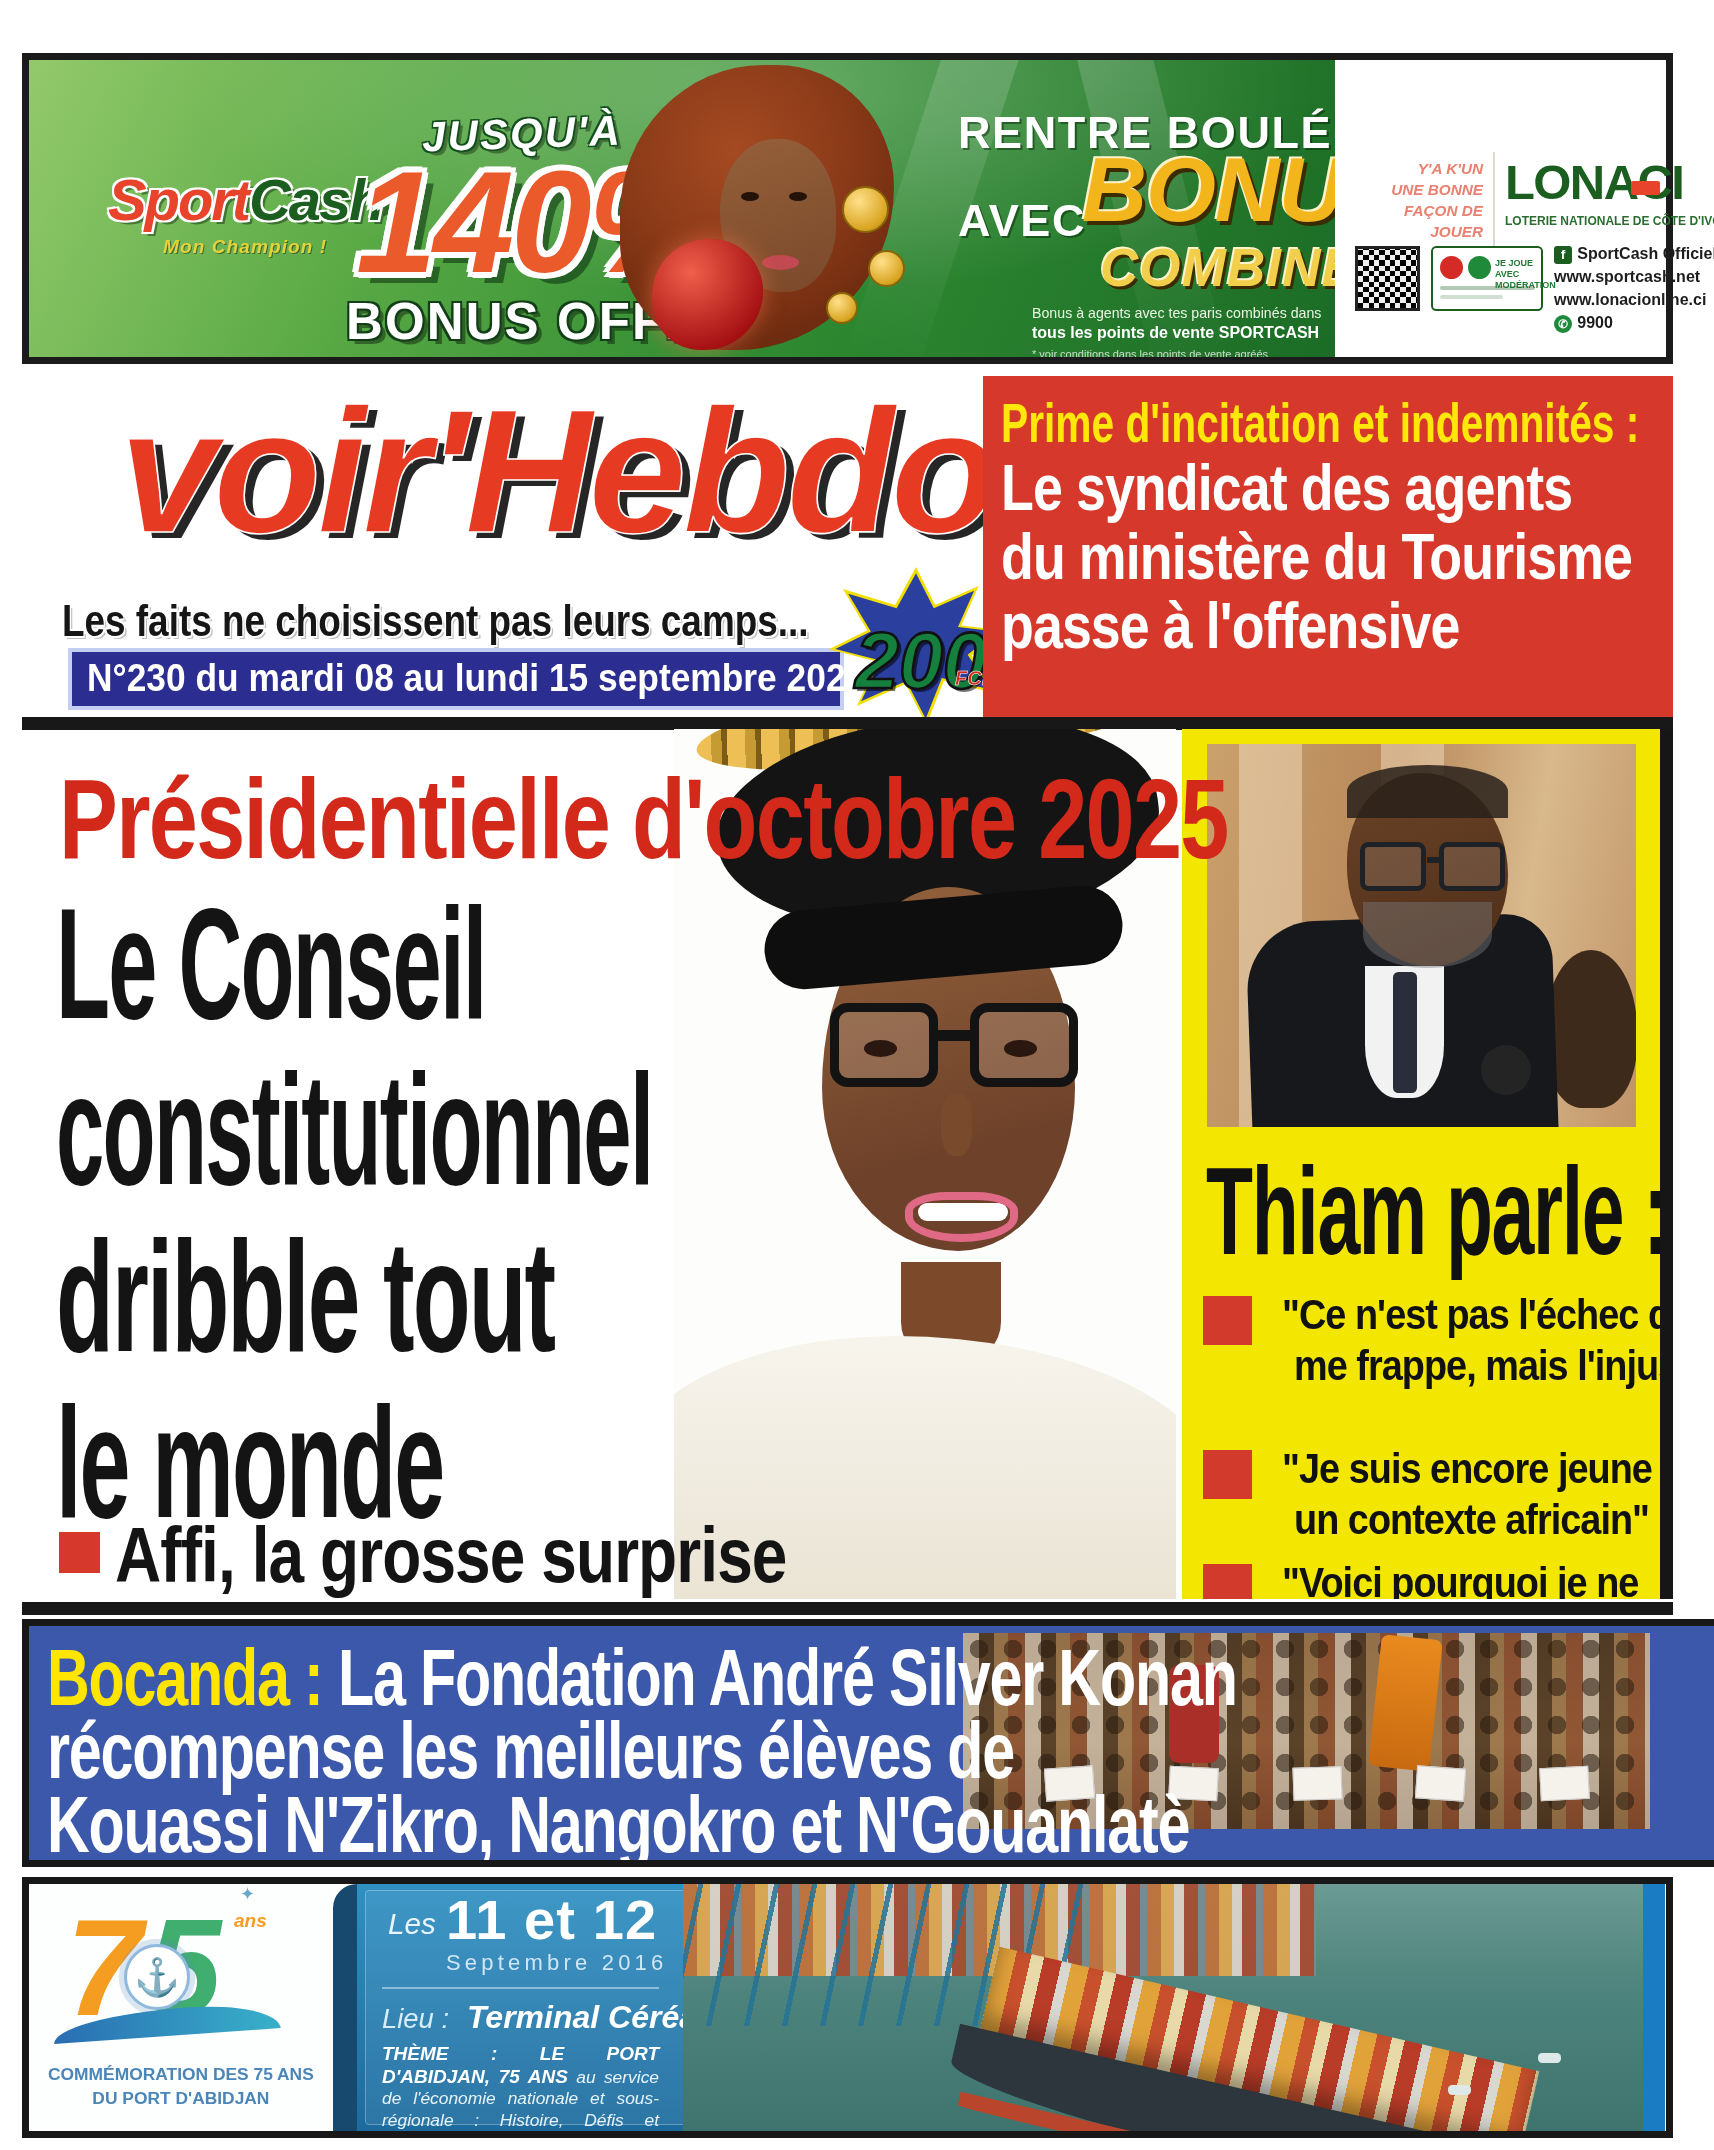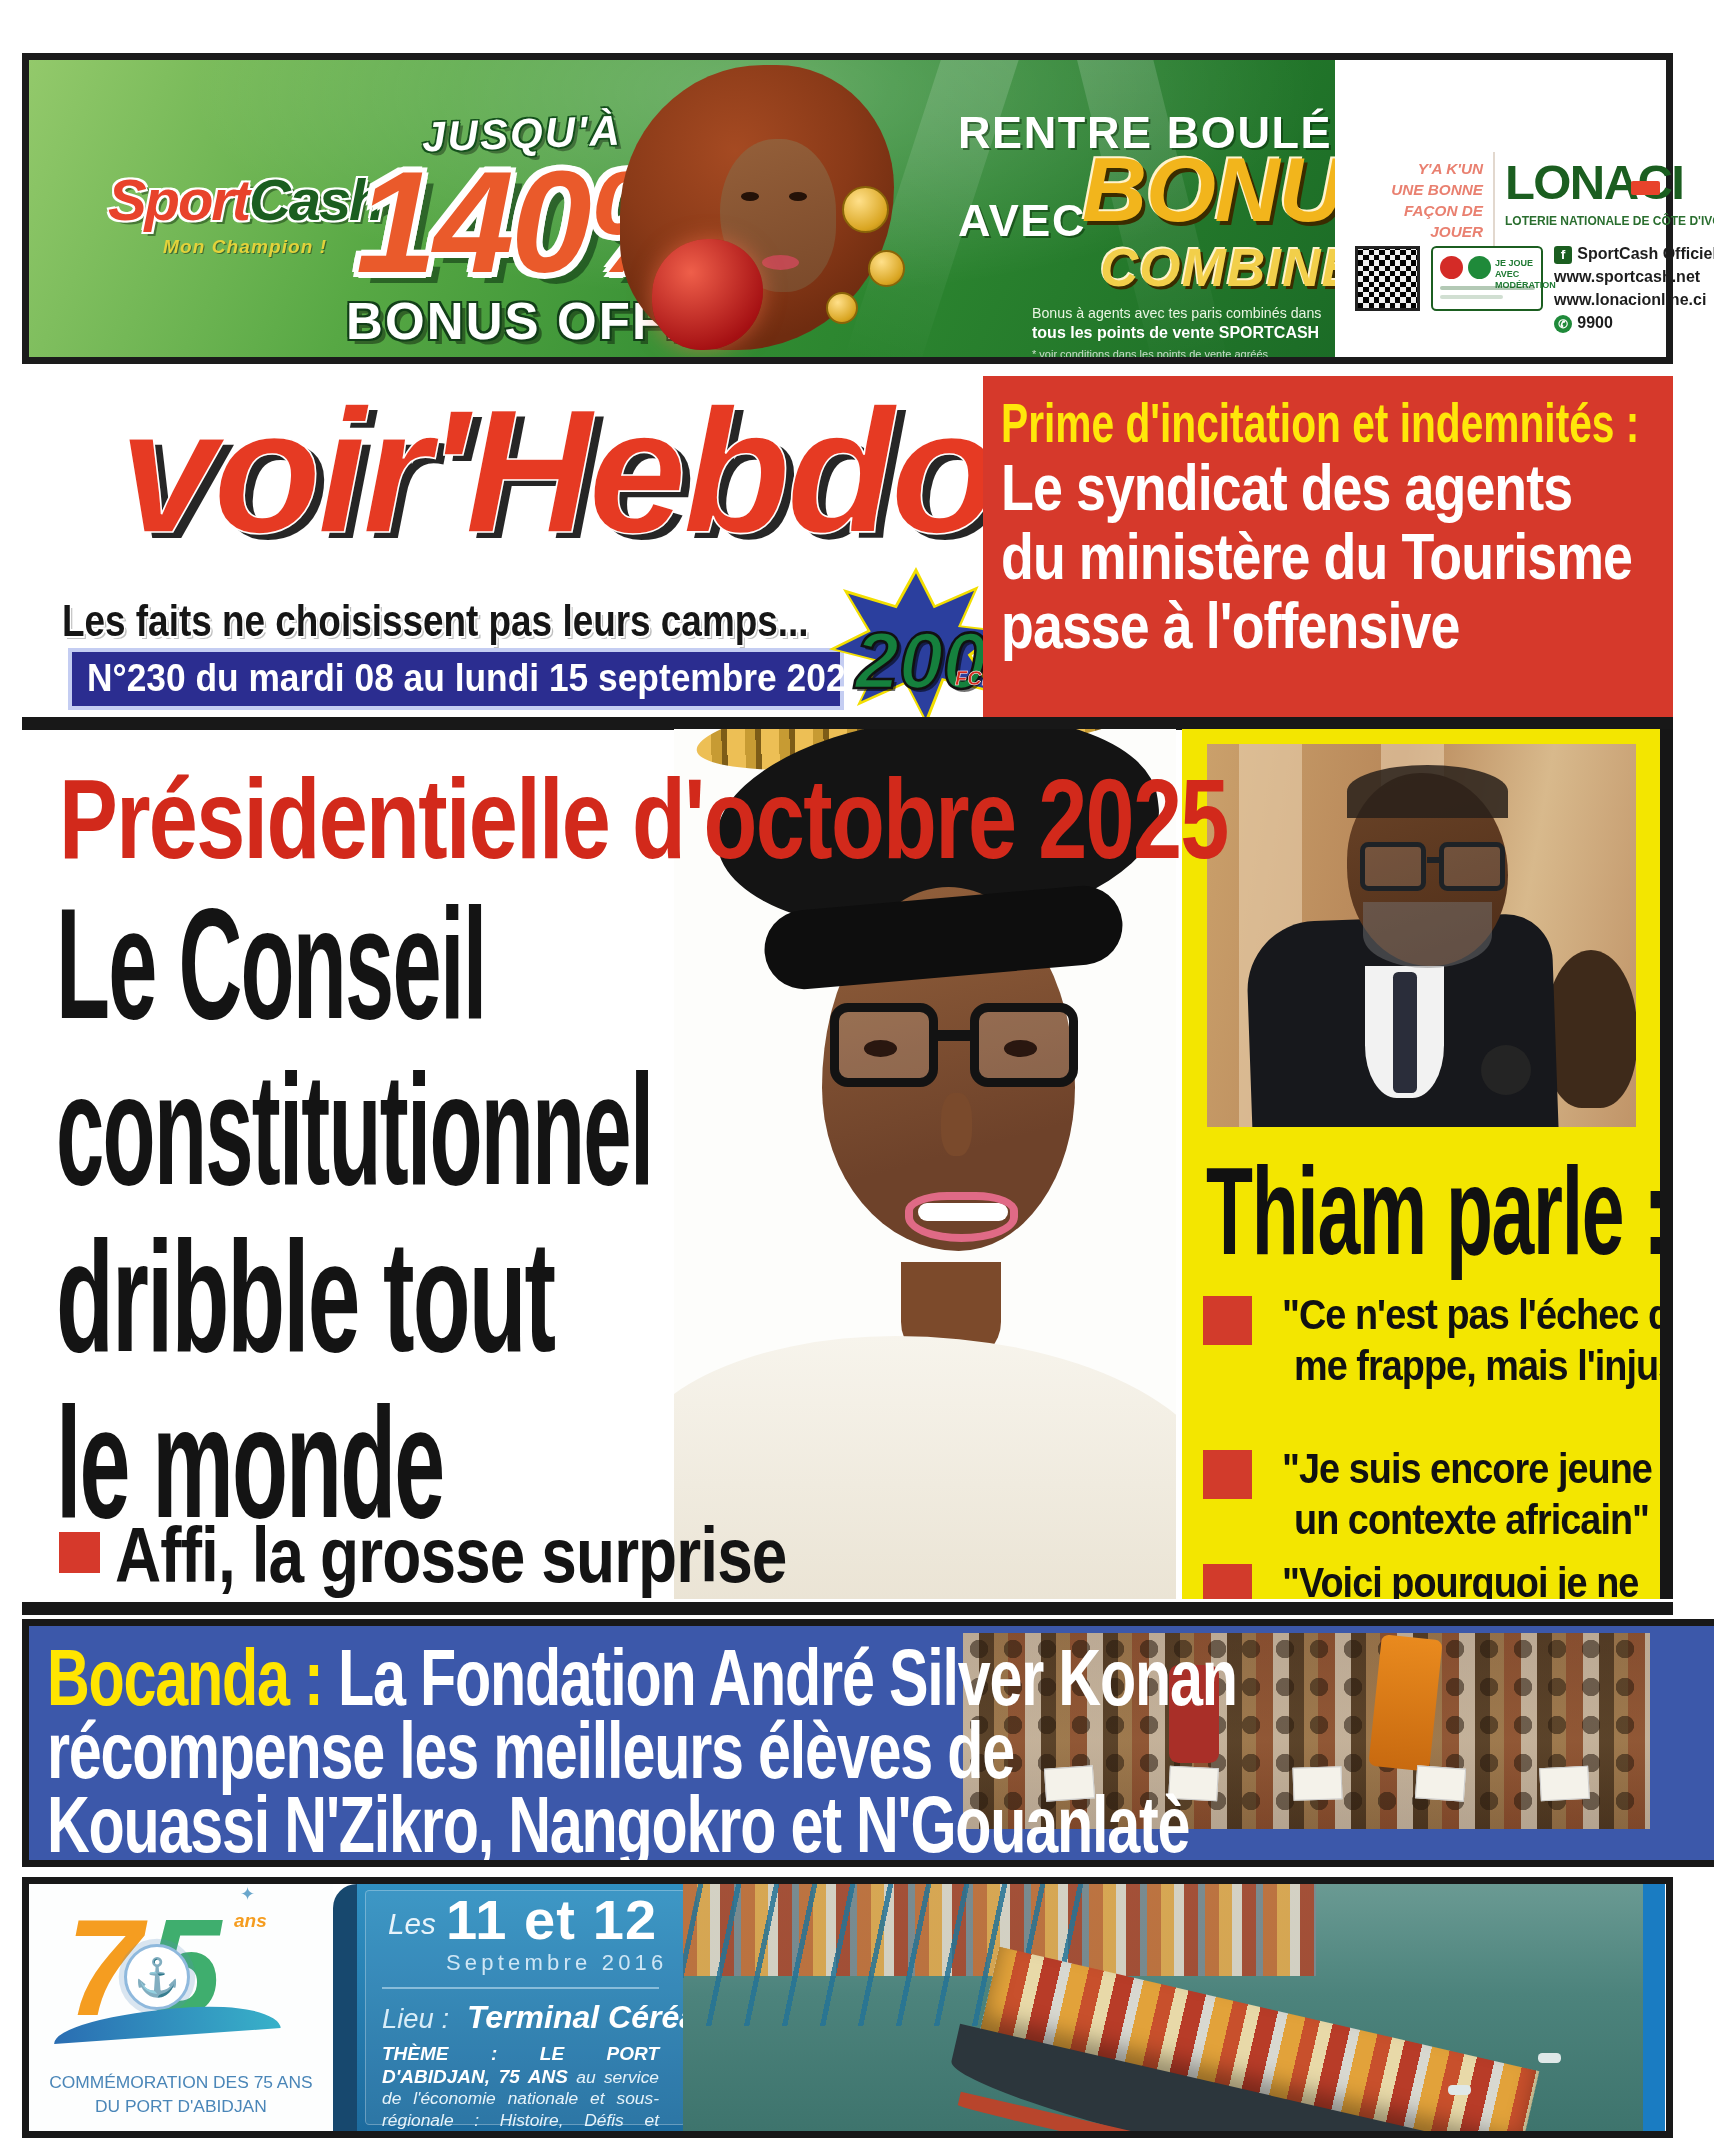--- a/index.html
+++ b/index.html
@@ -154,21 +154,21 @@
   
   .port-ad{left:22px;top:1877px;width:1651px;height:261px;border:7.4px solid #181818;background:#fff;overflow:hidden;}
   .pa-white{left:0;top:0;width:304px;height:100%;background:#fdfefe;}
   .pa-logo{left:37px;top:5.3px;width:222px;height:158px;}
   .pa-7{position:absolute;left:0;top:0;font-size:137px;font-weight:bold;color:#f59d20;font-style:italic;}
   .pa-5{position:absolute;left:79px;top:0;font-size:137px;font-weight:bold;color:#3fae6e;font-style:italic;}
   .pa-emblem{position:absolute;left:58px;top:55px;width:66px;height:66px;background:#fff;border:3.7px solid #8fb9dd;border-radius:50%;box-shadow:0 0 0 5.3px rgba(90,140,190,.22);text-align:center;font-size:37px;line-height:61px;color:#3a7ab8;}
   .pa-ans{position:absolute;left:168px;top:21px;font-size:19px;font-weight:bold;font-style:italic;color:#f59d20;}
   .pa-spark{position:absolute;left:174px;top:-6.3px;font-size:18px;color:#6aa7cc;}
   .pa-wave{position:absolute;left:-13px;top:120px;width:227px;height:27.4px;background:linear-gradient(90deg,#2a6db2,#38b1c9);border-radius:60% 40% 50% 50%/100% 100% 0 0;transform:rotate(-4deg);}
-  .pa-commemo{left:7.4px;top:186px;width:289px;text-align:center;font-size:17.4px;font-weight:normal;color:#4a86b8;line-height:24px;}
+  .pa-commemo{left:7.4px;top:178px;width:289px;text-align:center;font-size:17.4px;font-weight:bold;color:#4a86b8;line-height:24px;}
   .pa-navy{left:304px;top:0;width:24px;height:100%;background:#17486e;border-top-left-radius:74px;}
   .pa-blue{left:328px;top:0;width:337px;height:100%;background:linear-gradient(180deg,#3090c2,#1d6b9e);}
   .pa-frame{position:absolute;inset:6.3px 8.4px;background:rgba(255,255,255,.07);border:1.1px solid rgba(255,255,255,.28);border-radius:4.2px;}
   .pa-les{position:absolute;left:31px;top:23px;font-size:29.6px;font-style:italic;color:#e8f4fb;}
   .pa-dates{position:absolute;left:89px;top:3.2px;font-size:56px;font-weight:bold;color:#fff;letter-spacing:1.1px;}
   .pa-month{position:absolute;left:89px;top:66px;font-size:22px;color:#cfe6f5;letter-spacing:4.2px;}
   .pa-div{position:absolute;left:25px;top:103px;width:277px;height:2.1px;background:rgba(205,230,245,.55);}
   .pa-lieu-label{position:absolute;left:25px;top:119px;font-size:27.4px;font-style:italic;color:#d8edf8;}
   .pa-lieu{position:absolute;left:110px;top:115px;font-size:32px;font-weight:bold;font-style:italic;color:#fff;}
   .pa-theme{position:absolute;left:25px;top:159px;width:277px;font-size:17.4px;font-style:italic;color:#e6f3fa;line-height:21.6px;text-align:justify;}

